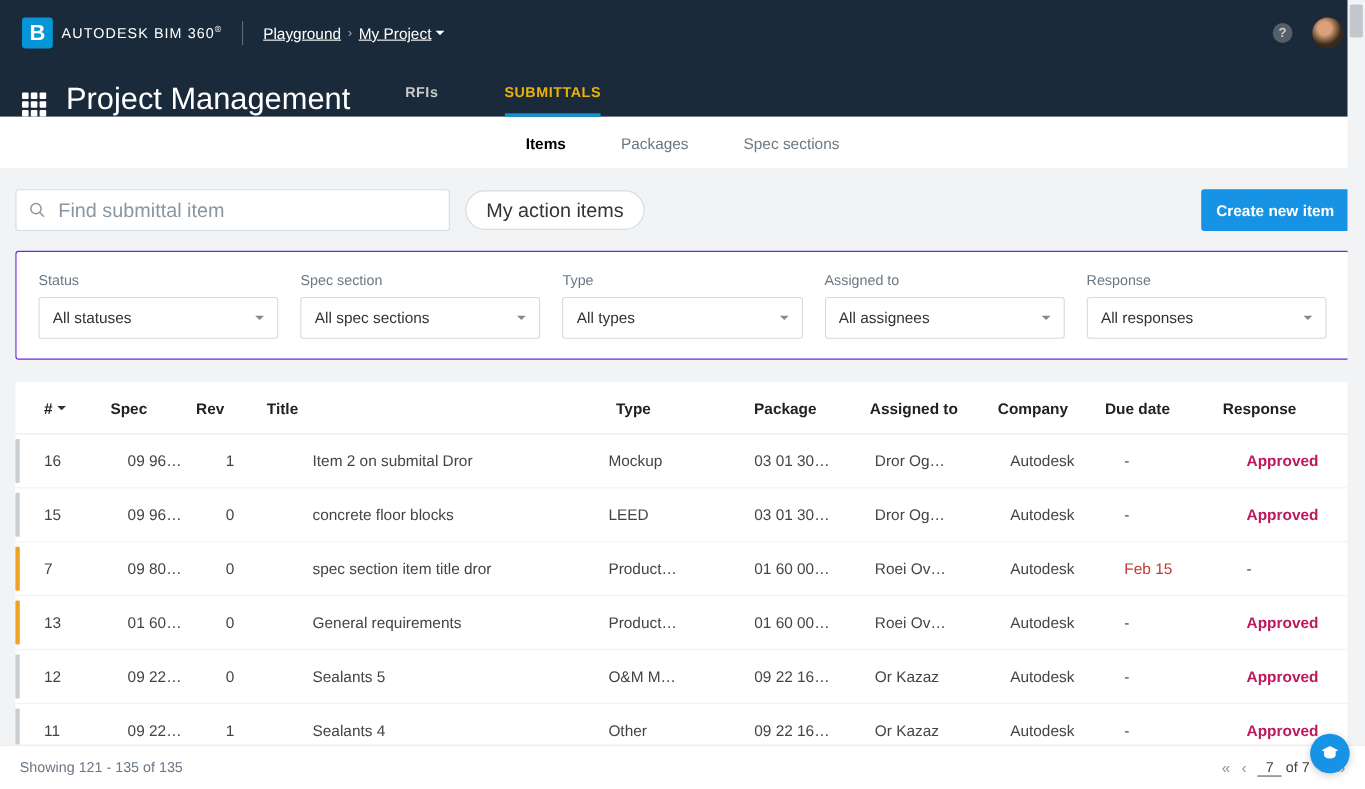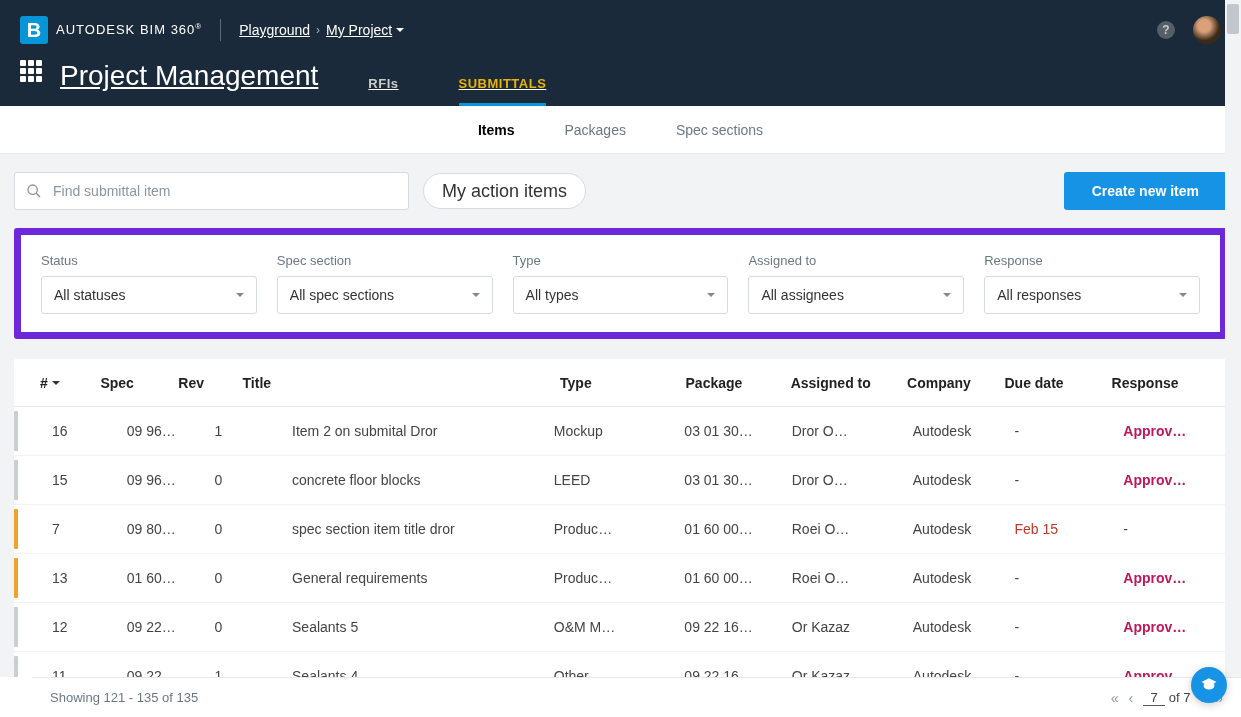--- a/index.html
+++ b/index.html
@@ -16,76 +16,76 @@
   .divider-v { width: 1px; height: 22px; background: rgba(255,255,255,0.3); margin: 0 18px; }
   .breadcrumb { font-size: 14px; display: flex; align-items: center; gap: 6px; }
   .breadcrumb a { color: #fff; text-decoration: underline; cursor: pointer; }
   .breadcrumb .chev { color: rgba(255,255,255,0.6); font-size: 12px; }
   .breadcrumb .proj { text-decoration: underline; cursor: pointer; display: flex; align-items: center; gap: 4px; }
   .caret-down { width: 0; height: 0; border-left: 4px solid transparent; border-right: 4px solid transparent; border-top: 4px solid #fff; display: inline-block; }
   .header-right { margin-left: auto; display: flex; align-items: center; gap: 18px; }
   .help-icon { width: 18px; height: 18px; border-radius: 50%; background: #555f68; color: #ccc; display: flex; align-items: center; justify-content: center; font-size: 12px; font-weight: bold; cursor: pointer; }
   .avatar { width: 28px; height: 28px; border-radius: 50%; background: radial-gradient(circle at 40% 35%, #d9a07a 25%, #3a2a1a 60%); cursor: pointer; }
 
-  .header-bottom { height: 46px; display: flex; align-items: flex-start; padding: 0 20px; text-decoration: underline; }
+  .header-bottom { height: 46px; display: flex; align-items: flex-end; padding: 0 20px; }
   .app-switch { width: 22px; height: 22px; display: grid; grid-template-columns: repeat(3, 1fr); grid-template-rows: repeat(3,1fr); gap: 2px; margin-right: 18px; cursor: pointer; }
   .app-switch span { background: #fff; border-radius: 1px; }
   .page-title { font-size: 28px; font-weight: 400; margin-right: 50px; }
   .top-tabs { display: flex; gap: 60px; align-items: center; height: 100%; }
   .top-tab { font-size: 13px; font-weight: 600; letter-spacing: 0.5px; cursor: pointer; height: 46px; display: flex; align-items: center; position: relative; color: #ccc; }
   .top-tab.active { color: #eab308; }
   .top-tab.active::after { content: ''; position: absolute; left: 0; right: 0; bottom: 0; height: 3px; background: #0696d7; }
 
   
   .subnav { height: 48px; border-bottom: 1px solid #e7eaec; display: flex; align-items: center; justify-content: center; gap: 50px; background: #fff; }
   .subnav-tab { font-size: 14px; color: #6b7884; cursor: pointer; height: 48px; display: flex; align-items: center; position: relative; }
   .subnav-tab.active { color: #000000; font-weight: 600; }
 
   
   .main { background: #f1f3f5; padding: 18px 14px; height: calc(717px - 106px - 48px - 40px); overflow: hidden; position: relative; }
 
   .toolbar { display: flex; align-items: center; gap: 14px; margin-bottom: 18px; }
   .search-wrap { position: relative; width: 395px; }
-  .search-input { width: 100%; height: 38px; border: 1px solid #d5dbe0; border-radius: 3px; padding: 0 12px 0 38px; font-size: 14px; color: #333; background: #fff; }
+  .search-input { width: 100%; height: 38px; border: 1px solid #d5dbe0; border-radius: 3px; padding: 0 12px 0 38px; font-size: 18px; color: #333; background: #fff; }
   .search-input::placeholder { color: #8a96a1; }
   .search-icon-svg { position: absolute; left: 12px; top: 11px; width: 16px; height: 16px; stroke: #8a96a1; fill: none; stroke-width: 2; }
   .pill-btn { height: 36px; padding: 0 18px; border: 1px solid #d5dbe0; border-radius: 18px; background: #fff; font-size: 18px; color: #333; cursor: pointer; }
-  .create-btn { margin-left: auto; height: 38px; padding: 0 28px; background: #1793e6; color: #fff; border: none; border-radius: 3px; font-size: 14px; font-weight: 600; cursor: pointer; }
-
-  .filters-box { background: #fff; border: 7px solid #6d28d9; border-radius: 3px; padding: 18px 20px; display: flex; gap: 20px; margin-bottom: 20px; }
+  .create-btn { margin-left: auto; height: 38px; padding: 0 14px; background: #1793e6; color: #fff; border: none; border-radius: 3px; font-size: 14px; font-weight: 600; cursor: pointer; }
+
+  .filters-box { background: #fff; border: 1px solid #6d28d9; border-radius: 3px; padding: 18px 20px; display: flex; gap: 20px; margin-bottom: 20px; justify-content: flex-end; }
   .filter-col { flex: 1; }
   .filter-label { font-size: 13px; color: #6b7884; margin-bottom: 8px; display: block; }
   .filter-select { width: 100%; height: 38px; border: 1px solid #d5dbe0; border-radius: 3px; background: #fff; padding: 0 12px; font-size: 14px; color: #333; display: flex; align-items: center; justify-content: space-between; cursor: pointer; }
   .filter-select .caret-down { border-top-color: #888; }
 
   
   .table-wrap { background: #fff; border-radius: 2px; }
   .thead { display: flex; height: 48px; border-bottom: 1px solid #e7eaec; align-items: center; padding: 0 18px; }
   .th { font-size: 14px; font-weight: 600; color: #222; display: flex; align-items: center; gap: 4px; }
   .tbody { }
-  .trow { display: flex; height: 49px; border-bottom: 1px solid #f0f2f4; align-items: center; padding: 0 30px; position: relative; cursor: pointer; gap: 28px; }
+  .trow { display: flex; height: 49px; border-bottom: 1px solid #f0f2f4; align-items: center; padding: 0 18px; position: relative; cursor: pointer; gap: 28px; }
   .status-bar { position: absolute; left: 0; top: 4px; bottom: 4px; width: 4px; border-radius: 1px; }
   .status-closed { background: #c9ced3; }
   .status-open { background: #f0a128; }
   .td { font-size: 14px; color: #444; white-space: nowrap; overflow: hidden; text-overflow: ellipsis; padding-right: 10px; }
   .col-num   { width: 70px; padding-left: 8px; }
   .col-spec  { width: 80px; }
   .col-rev   { width: 66px; }
   .col-title { width: 326px; }
   .col-type  { width: 97px; }
   .col-pkg   { width: 108px; margin-left: 31px; }
   .col-assn  { width: 99px; }
   .col-comp  { width: 100px; margin-left: 20px; }
   .col-due   { width: 110px; }
   .col-resp  { width: 100px; }
   .resp-approved { color: #be185d; font-weight: 600; }
   .due-overdue { color: #c0392b; }
 
   
-  .footer { position: absolute; bottom: 0; left: 0; right: 0; height: 40px; background: #fff; border-top: 1px solid #e7eaec; display: flex; align-items: center; padding: 0 18px; font-size: 13px; color: #6b7884; margin-left: 32px; }
+  .footer { position: absolute; bottom: 0; left: 0; right: 0; height: 40px; background: #fff; border-top: 1px solid #e7eaec; display: flex; align-items: center; padding: 0 18px; font-size: 13px; color: #6b7884; }
   .footer .pager { margin-left: auto; display: flex; align-items: center; gap: 10px; }
   .pager-btn { cursor: pointer; color: #8a96a1; font-size: 14px; user-select: none; }
   .pager-info { color: #444; }
   .pager-info input { width: 22px; border: none; border-bottom: 1px solid #555; text-align: center; font-size: 13px; color: #444; }
 
   
   .scrollbar-v { position: absolute; right: 0; top: 0; bottom: 40px; width: 16px; background: #f1f3f5; }
   .scrollbar-thumb { position: absolute; right: 2px; top: 4px; width: 12px; height: 30px; background: #c1c7cd; border-radius: 2px; }
 
   

